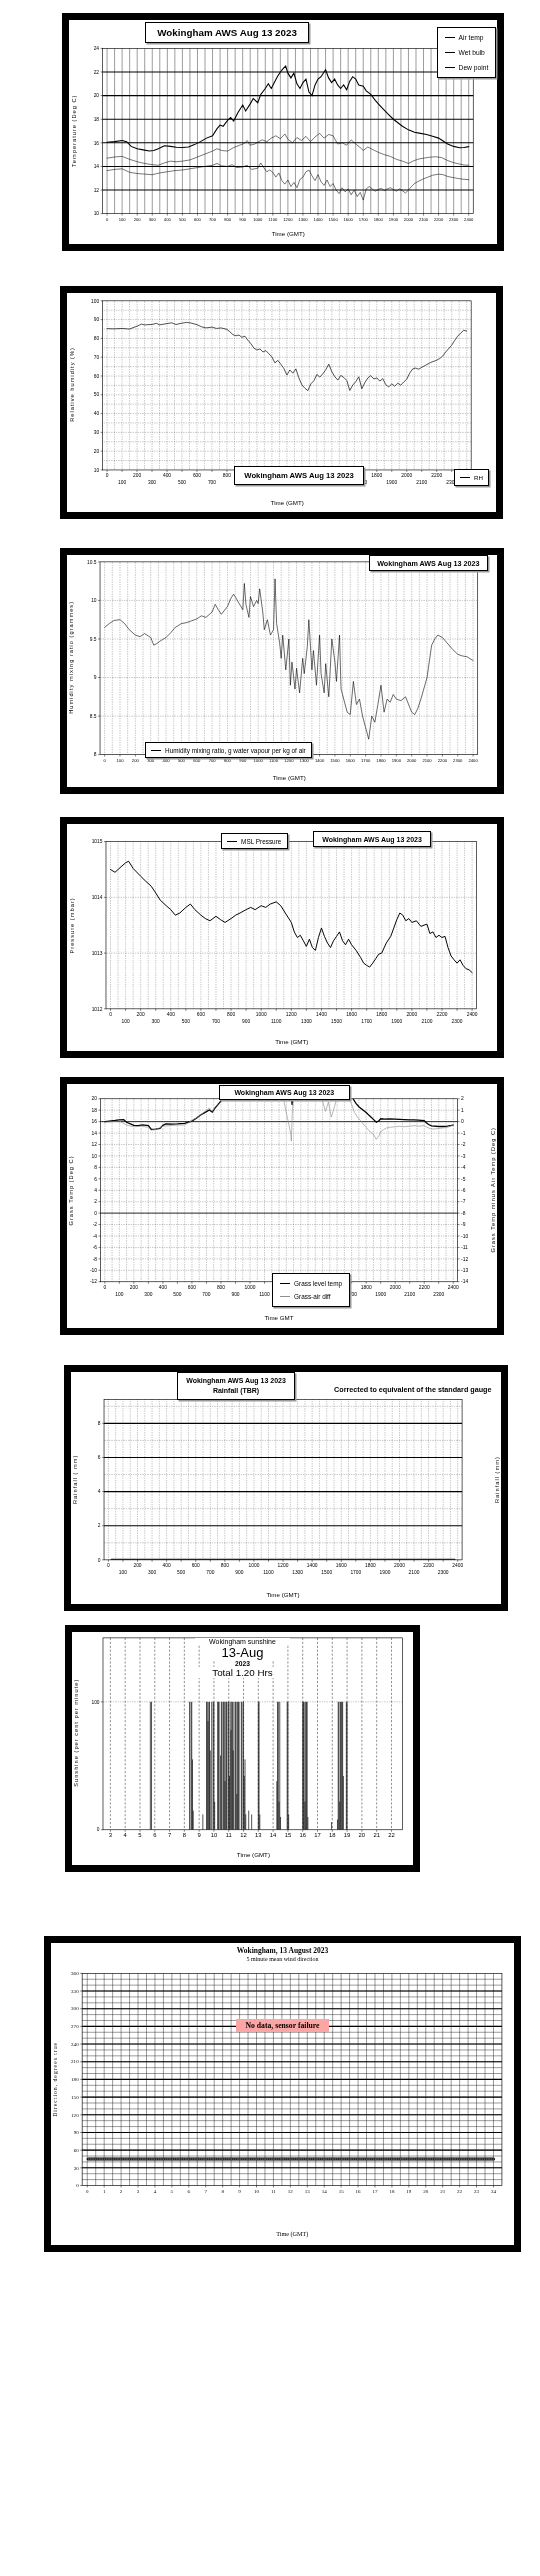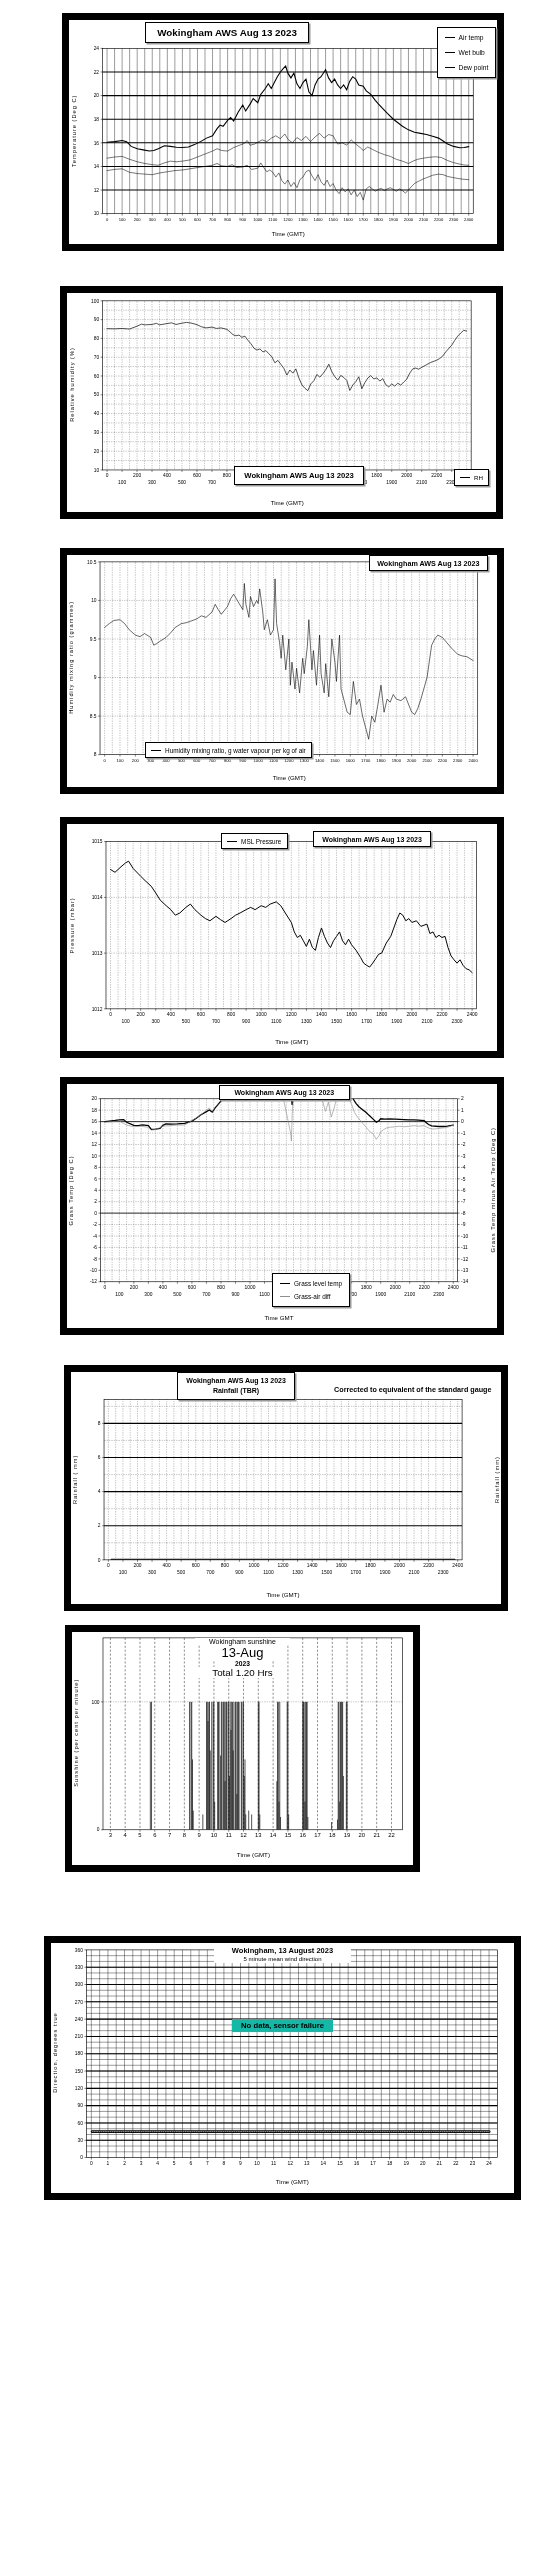--- a/index.html
+++ b/index.html
@@ -24,21 +24,21 @@
         font-size:5.7px;letter-spacing:1px;z-index:2;white-space:nowrap;right:1px;}
   .xlab{position:absolute;text-align:center;font-size:6.2px;z-index:2;}
 
   #p1{left:62px;top:13px;width:442px;height:238px;}
   #p2{left:60px;top:286px;width:443px;height:233px;}
   #p3{left:60px;top:548px;width:444px;height:246px;}
   #p4{left:60px;top:817px;width:444px;height:241px;}
   #p5{left:60px;top:1077px;width:444px;height:258px;}
   #p6{left:64px;top:1365px;width:444px;height:246px;}
   #p7{left:65px;top:1625px;width:355px;height:247px;}
-  #p8{left:44px;top:1936px;width:477px;height:264px;}
+  #p8{left:44px;top:1936px;width:477px;height:316px;font-family:Liberation Serif, serif;}
 
   #p1 .ylab{left:2.1px;top:30px;bottom:32px;}
   #p2 .ylab{left:2.1px;top:8.2px;bottom:44px;}
   #p3 .ylab{left:1px;top:7.2px;bottom:34px;}
   #p4 .ylab{left:2.1px;top:18.5px;bottom:44px;}
   #p5 .ylab{left:1px;top:15.5px;bottom:48px;}
   #p6 .ylab{left:1px;top:29px;bottom:46px;}
   #p7 .ylab{left:1px;top:6.2px;bottom:37px;}
   #p8 .ylab{left:1px;top:7.2px;bottom:37px;}
   #p5 .ylabr{top:15.5px;bottom:48px;}
@@ -69,21 +69,21 @@
   .c7-block>div{background:#fff;width:fit-content;margin:0 auto;padding:0 14.4px;}
   .c7-t1{font-size:7px;}
   .c7-t2{font-size:13px;margin-top:2.6px;}
   .c7-t3{font-size:6.7px;font-weight:bold;margin-top:6.7px;}
   .c7-t4{font-size:9.8px;margin-top:2.6px;}
   .c8-titlebox{left:0;right:0;top:2.1px;z-index:3;text-align:center;}
   .c8-titlebox>div{background:#fff;width:fit-content;margin:0 auto;padding:0.5px 17.5px;}
   .c8-t1{font-size:7.5px;font-weight:bold;}
   .c8-t2{font-size:6px;margin-top:1.5px;}
   .c8-note{left:0;right:0;top:76px;z-index:3;text-align:center;}
-  .c8-note>div{background:#14b8a6;width:fit-content;margin:0 auto;padding:2.1px 9.3px;font-size:7.7px;font-weight:bold;}
+  .c8-note>div{background:#fca5a5;width:fit-content;margin:0 auto;padding:2.1px 9.3px;font-size:7.7px;font-weight:bold;}
 </style>
 </head>
 <body>
 
 <div id="page">
 
   <div class="panel" id="p1">
     <svg viewBox="0 0 854 458" width="440" height="236">
         <line x1="67.2439024390244" y1="58" x2="67.2439024390244" y2="396" stroke="#000" stroke-width="0.8"></line>
         <line x1="82.65040650406505" y1="58" x2="82.65040650406505" y2="396" stroke="#000" stroke-width="0.8"></line>

